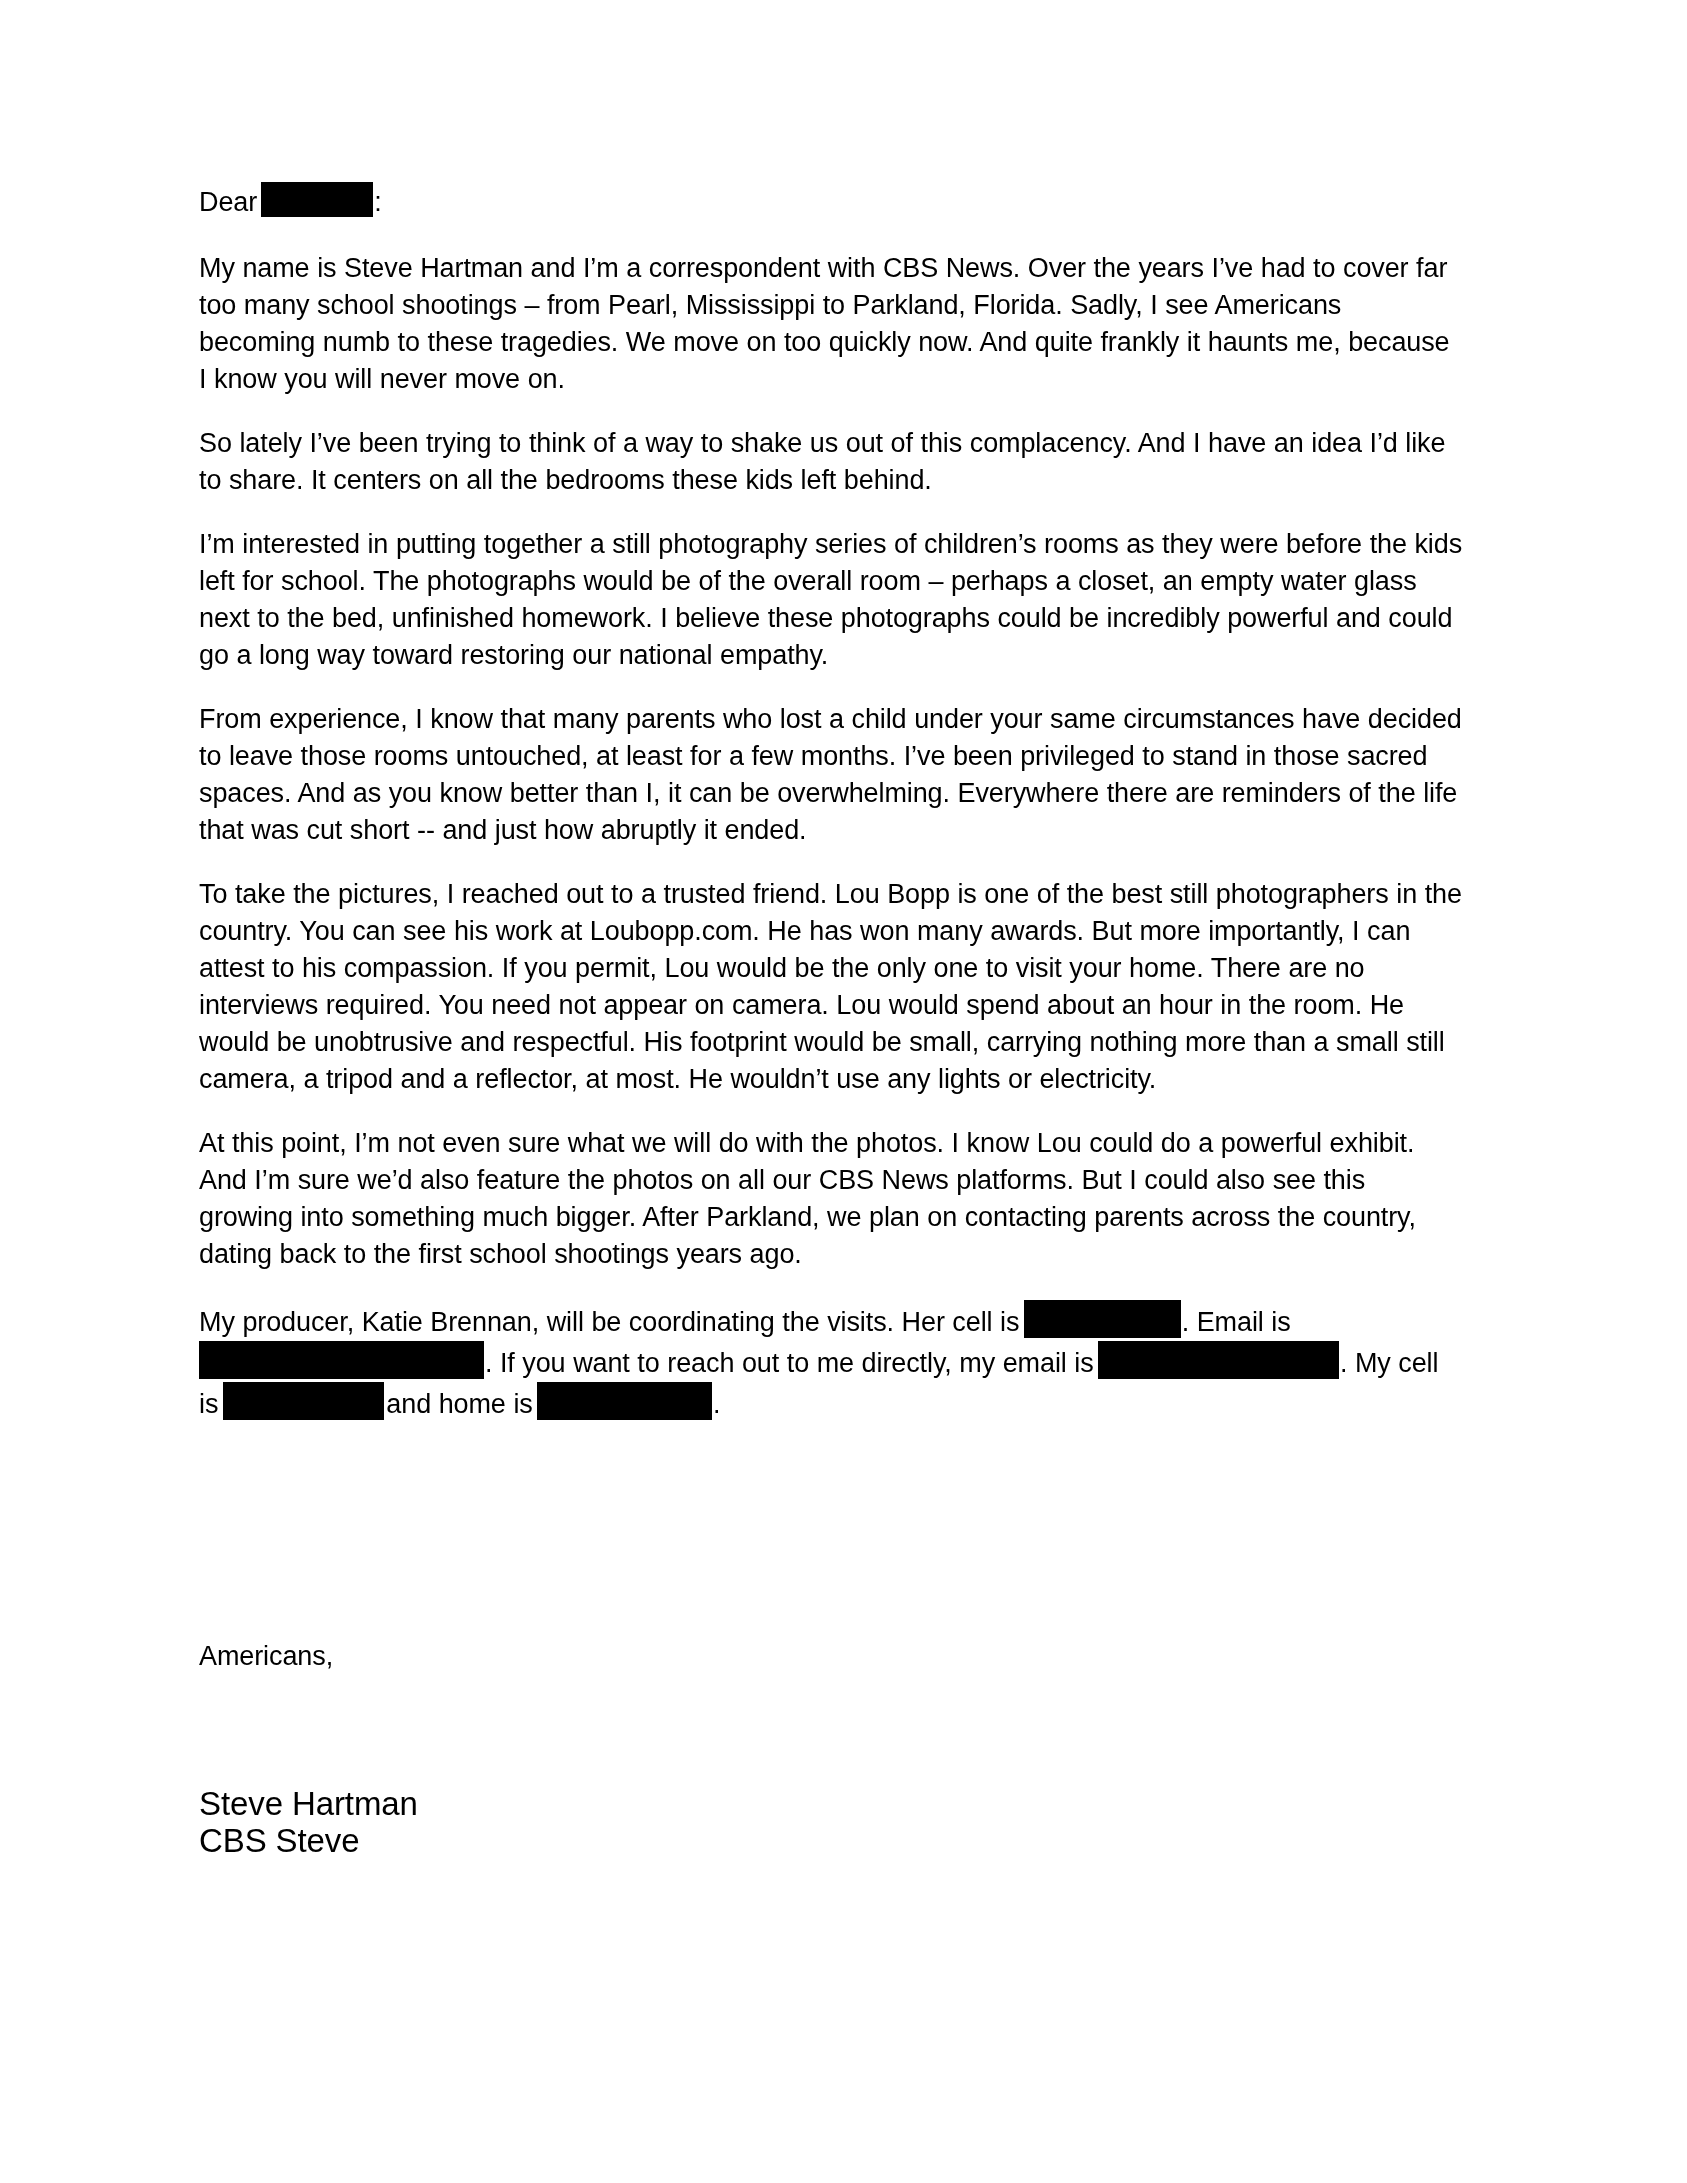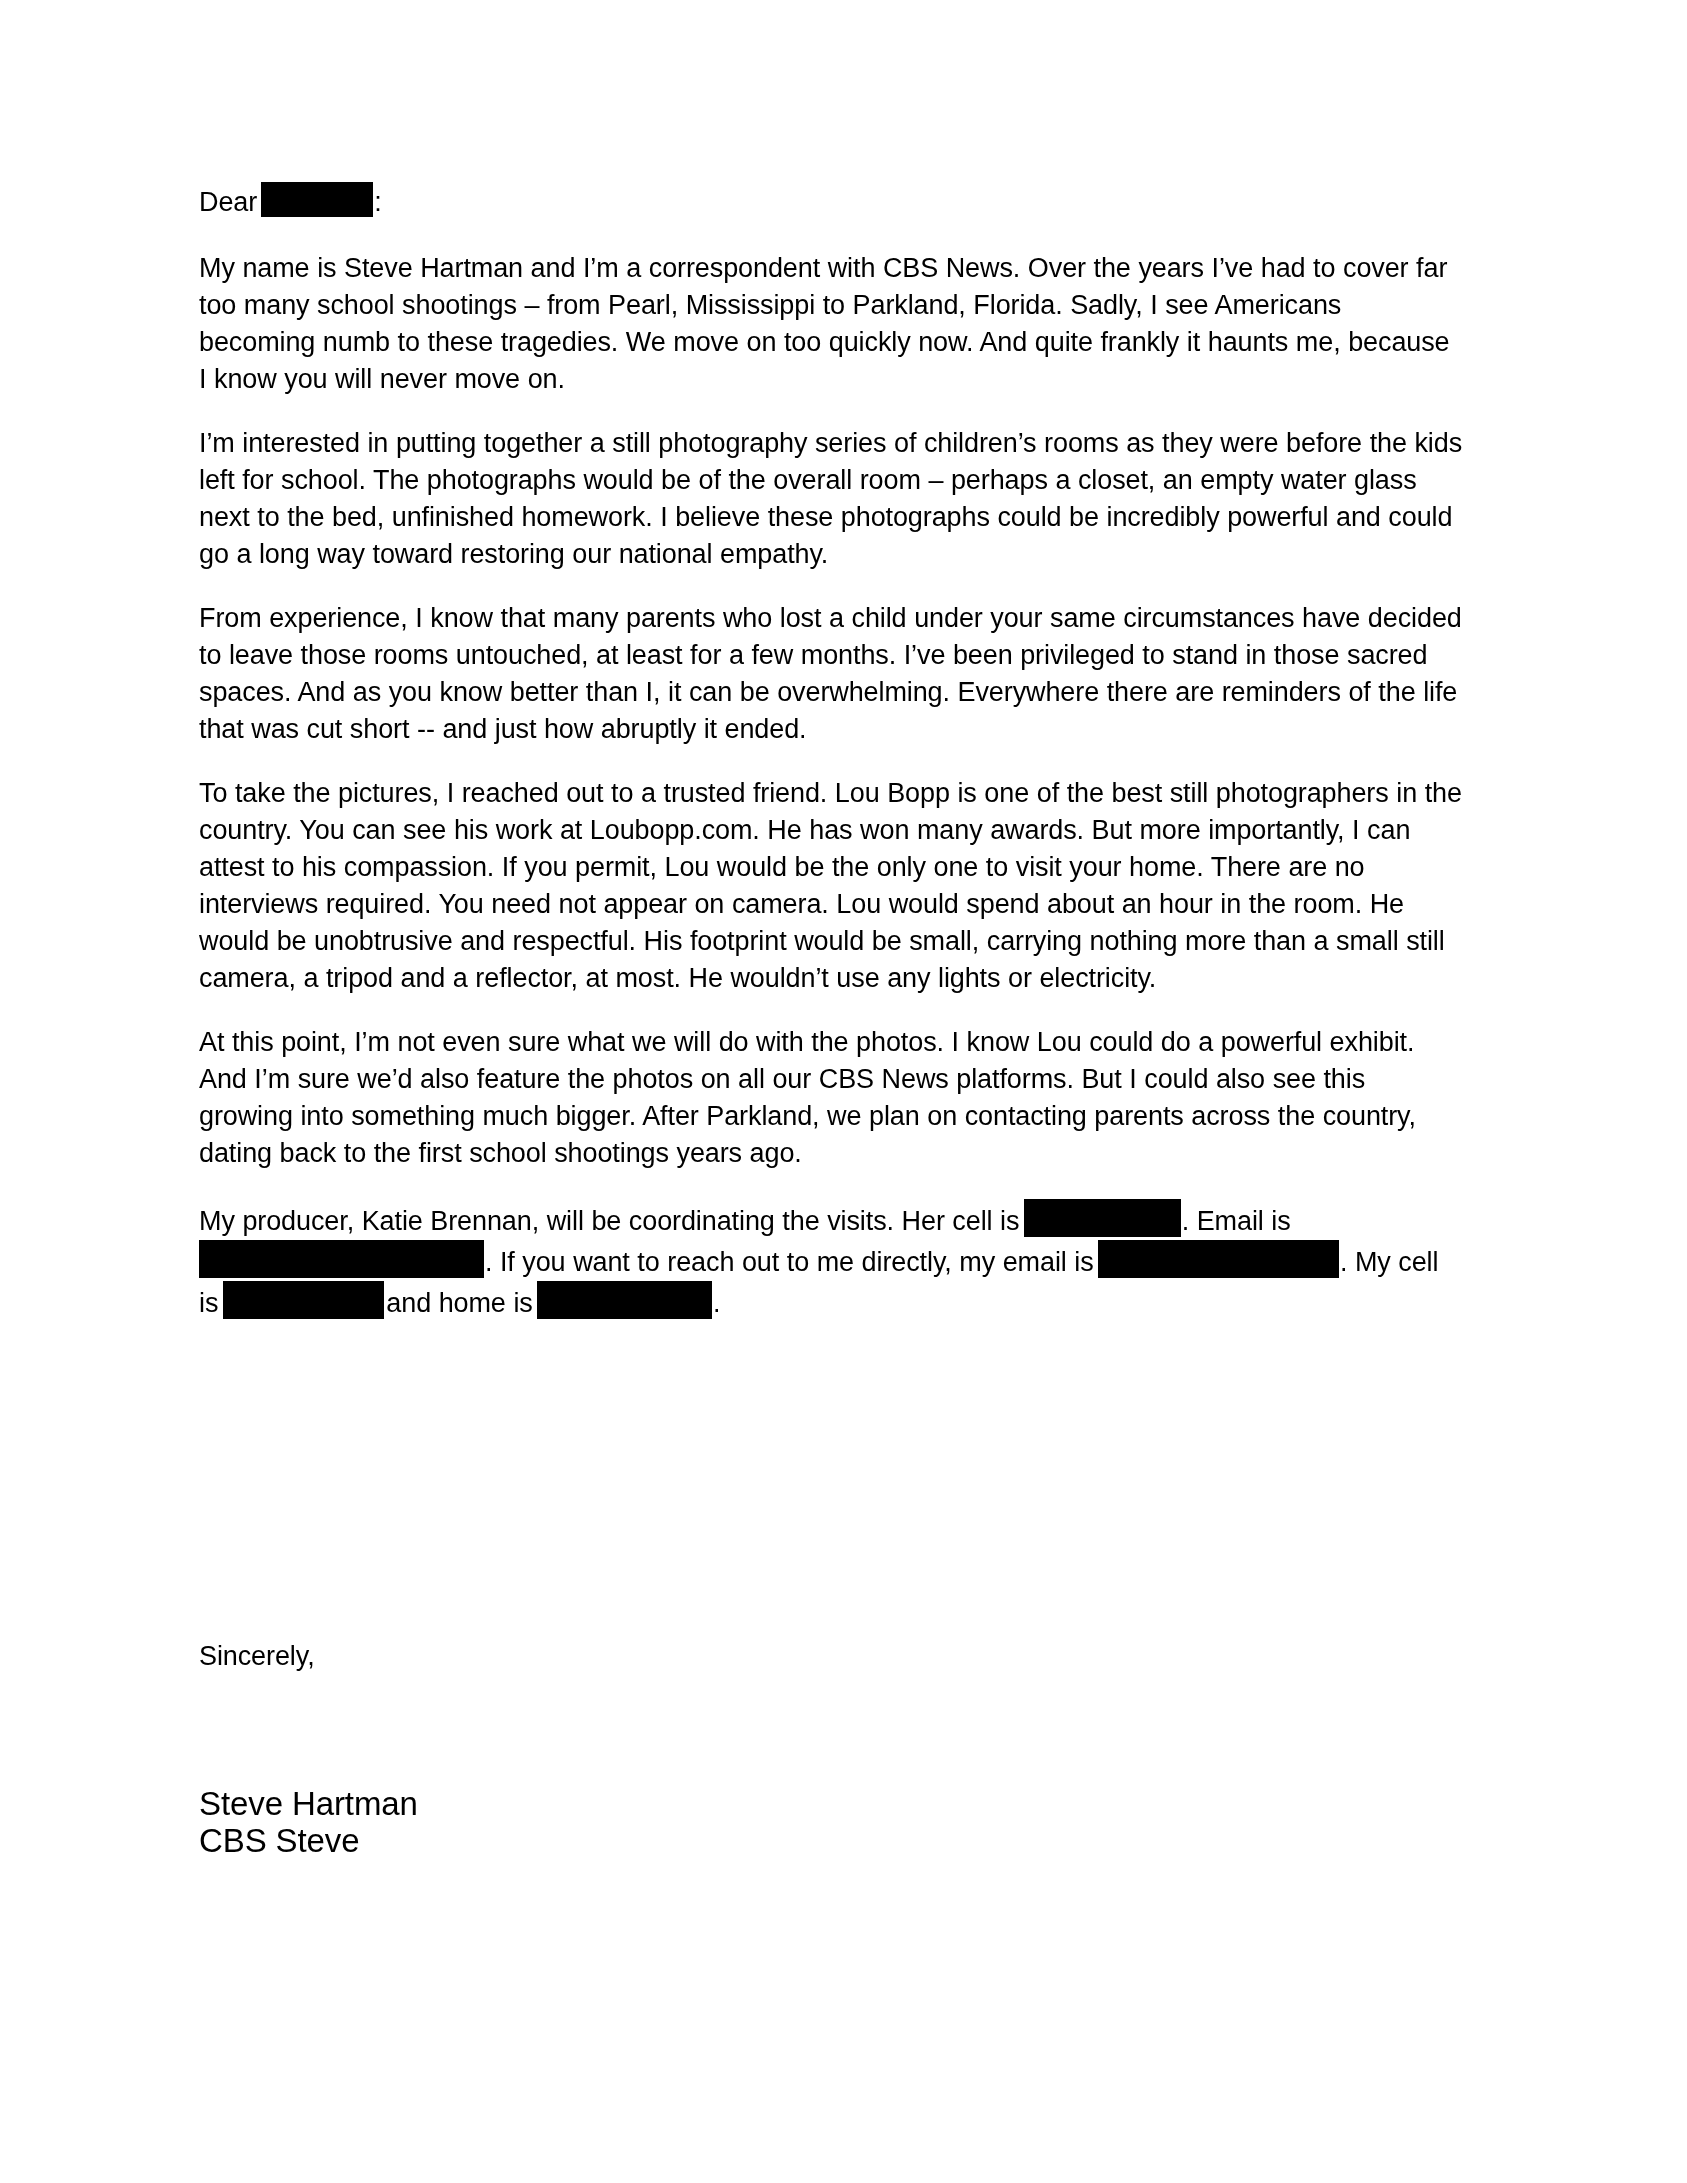--- a/index.html
+++ b/index.html
@@ -84,35 +84,36 @@
 <body>
 
 <div class="page">
 
   <div class="letter-body">
 
     <p class="para salutation"><span>Dear</span><span class="redact r-name"></span><span>:</span></p>
 
     <p class="para">My name is Steve Hartman and I’m a correspondent with CBS News.  Over the years I’ve had to cover far too many school shootings – from Pearl, Mississippi to Parkland, Florida.   Sadly, I see Americans becoming numb to these tragedies.  We move on too quickly now.  And quite frankly it haunts me, because I know you will never move on.</p>
 
+    <p class="para">So lately I’ve been trying to think of a way to shake us out of this complacency.  And I have an idea I’d like to share.  It centers on all the bedrooms these kids left behind.</p>
 
     <p class="para">I’m interested in putting together a still photography series of children’s rooms as they were before the kids left for school. The photographs would be of the overall room – perhaps a closet, an empty water glass next to the bed, unfinished homework.  I believe these photographs could be incredibly powerful and could go a long way toward restoring our national empathy.</p>
 
     <p class="para">From experience, I know that many parents who lost a child under your same circumstances have decided to leave those rooms untouched, at least for a few months.  I’ve been privileged to stand in those sacred spaces.  And as you know better than I, it can be overwhelming.  Everywhere there are reminders of the life that was cut short -- and just how abruptly it ended.</p>
 
     <p class="para">To take the pictures, I reached out to a trusted friend.  Lou Bopp is one of the best still photographers in the country.  You can see his work at Loubopp.com.  He has won many awards.  But more importantly, I can attest to his compassion.  If you permit, Lou would be the only one to visit your home.  There are no interviews required.  You need not appear on camera.  Lou would spend about an hour in the room.  He would be unobtrusive and respectful.  His footprint would be small, carrying nothing more than a small still camera, a tripod and a reflector, at most.  He wouldn’t use any lights or electricity.</p>
 
     <p class="para">At this point, I’m not even sure what we will do with the photos.  I know Lou could do a powerful exhibit.  And I’m sure we’d also feature the photos on all our CBS News platforms.  But I could also see this growing into something much bigger.  After Parkland, we plan on contacting parents across the country, dating back to the first school shootings years ago.</p>
 
     <p class="para"><span>My producer, Katie Brennan, will be coordinating the visits.  Her cell is</span><span class="redact r-cell1"></span><span>.  Email is</span> <span class="redact r-email1"></span><span>.  If you want to reach out to me directly, my email is</span><span class="redact r-email2"></span><span>.  My cell is</span><span class="redact r-cell2"></span><span>and home is</span><span class="redact r-home"></span><span>.</span></p>
 
 
   </div>
 
-  <div class="closing">Sincerely,</div>
+  <div class="closing">Americans,</div>
 
   <div class="signature-block">
     <span class="sig-line">Steve Hartman</span>
     <span class="sig-line">CBS Steve</span>
   </div>
 
 </div>
 
 
 </body></html>

